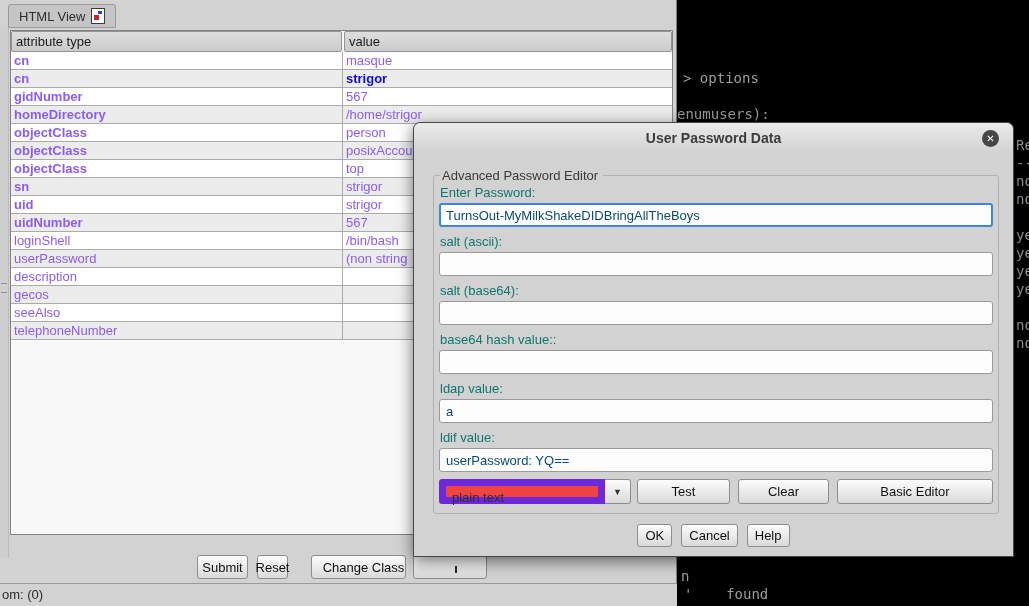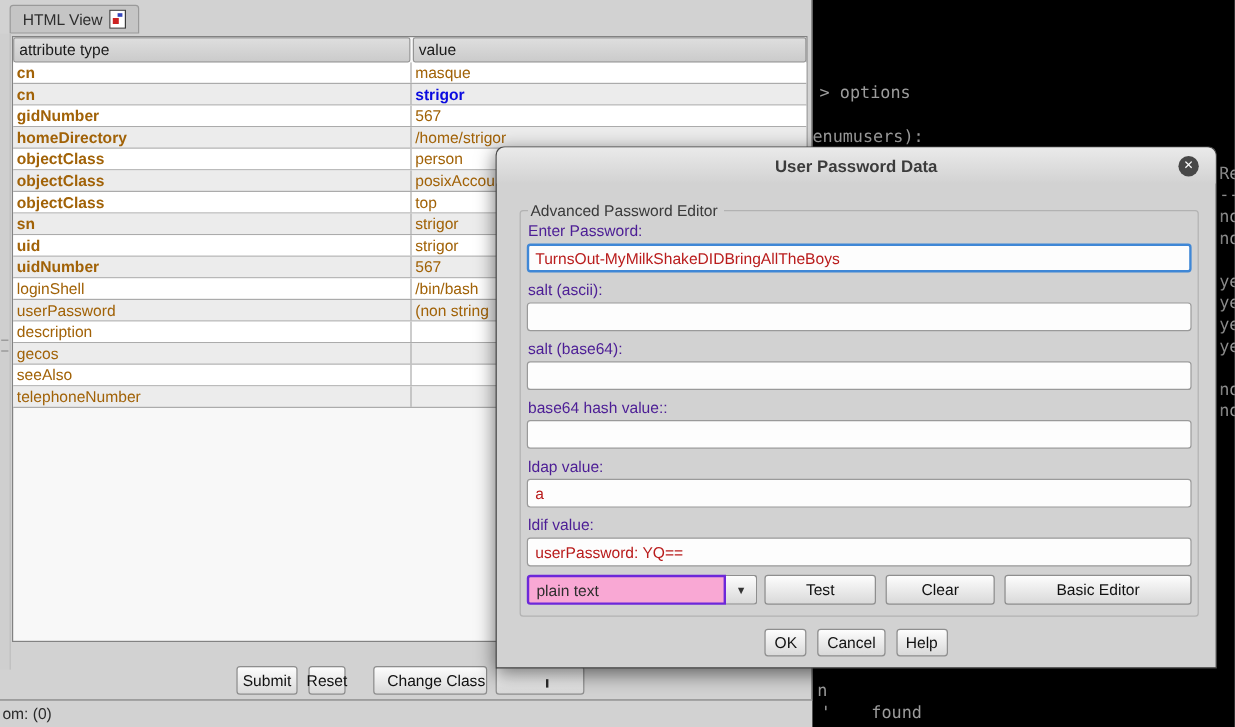--- a/index.html
+++ b/index.html
@@ -50,21 +50,21 @@
   }
   .thead { display:flex; gap:2px; height:21px; }
   .th {
     background:linear-gradient(#dedede,#cbcbcb); border:1px solid #949494;
     border-radius:2px; font-size:13px; line-height:19px; padding-left:4px; color:#1a1a1a;
   }
   .th.c1 { width:331px; }
   .th.c2 { flex:1; }
   .trow { display:flex; height:18px; background:#fff; border-bottom:1px solid #ababab; }
   .trow.alt { background:#ececec; }
-  .tcell { font-size:13px; line-height:17px; padding-left:3px; white-space:nowrap; overflow:hidden; color:#a16207; }
+  .tcell { font-size:13px; line-height:17px; padding-left:3px; white-space:nowrap; overflow:hidden; color:#8b5cf6; }
   .tcell.attr { width:332px; border-right:1px solid #ababab; }
   .tcell.val { flex:1; }
   .tcell.b { font-weight:bold; }
   .tcell.blue { color:#0b0bdf; font-weight:bold; }
 
   
   .btn {
     background:linear-gradient(#fdfdfd,#d9d9d9); border:1px solid #8e8e8e;
     border-radius:3px; font-size:13px; color:#111; text-align:center;
     display:inline-flex; align-items:center; justify-content:center;
@@ -88,32 +88,32 @@
   .close-btn {
     position:absolute; right:14px; top:7px; width:17px; height:17px; border-radius:50%;
     background:#474747; color:#fff; font-size:10px; line-height:17px; text-align:center;
     cursor:default;
   }
   fieldset.group {
     position:absolute; left:19px; right:14px; top:45px; height:346px;
     border:1px solid #b2b2b2; border-radius:3px; margin:0; padding:0 5px 8px;
   }
   fieldset.group legend { font-size:13px; color:#3a3a3a; padding:0 5px 0 2px; margin-left:1px; }
-  .field-label { display:block; font-size:13px; color:#4c1d95; margin:7px 0 3px 1px; }
+  .field-label { display:block; font-size:13px; color:#0f766e; margin:7px 0 3px 1px; }
   .field-label.first { margin-top:2px; }
   .field-input {
     display:block; width:100%; height:24px; background:#fdfdfd;
     border:1px solid #9a9a9a; border-radius:3px; padding:0 6px;
-    font-size:13px; color:#b91c1c; font-family:"Liberation Sans", sans-serif; outline:none;
+    font-size:13px; color:#0c4a6e; font-family:"Liberation Sans", sans-serif; outline:none;
   }
   .field-input.focused { border:2px solid #3f87d6; padding:0 5px; }
 
   .combo-row { display:flex; margin-top:7px; height:25px; }
   .combo-box {
-    width:166px; background:#f9a8d4; border:2px solid #6d28d9; border-radius:3px 0 0 3px;
+    width:166px; background:#ef4444; border:7px solid #6d28d9; border-radius:3px 0 0 3px;
     font-size:13px; color:#2e2e2e; line-height:23px; padding-left:6px;
   }
   .combo-arrow {
     width:26px; border-left:none; border-radius:0 3px 3px 0; font-size:9px; color:#333;
   }
   .combo-row .act { height:25px; }
   .act.test { width:93px; margin-left:6px; }
   .act.clear { width:91px; margin-left:8px; }
   .act.basic { flex:1; margin-left:8px; }
 

